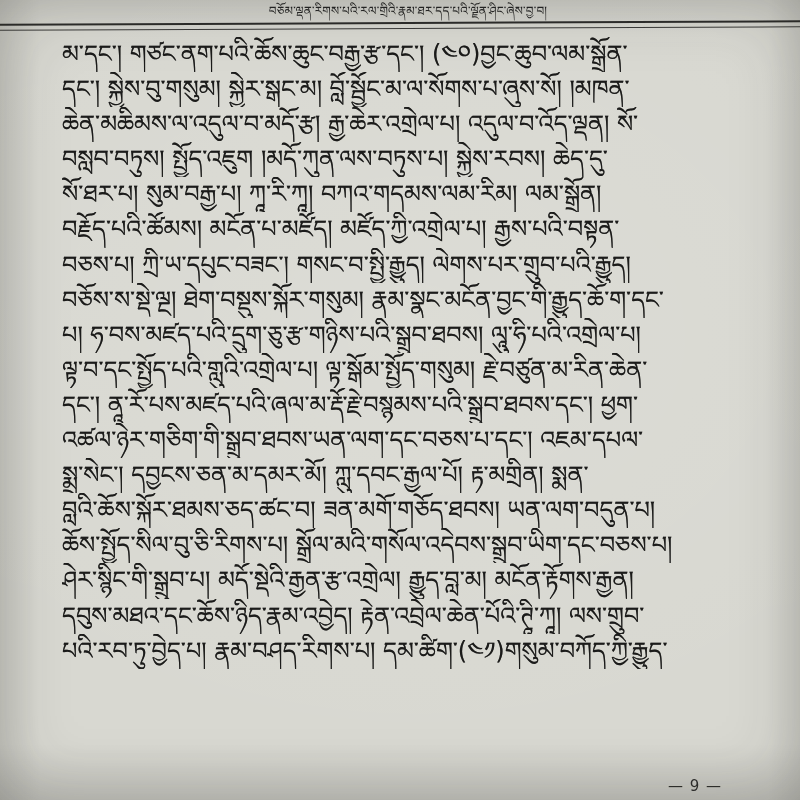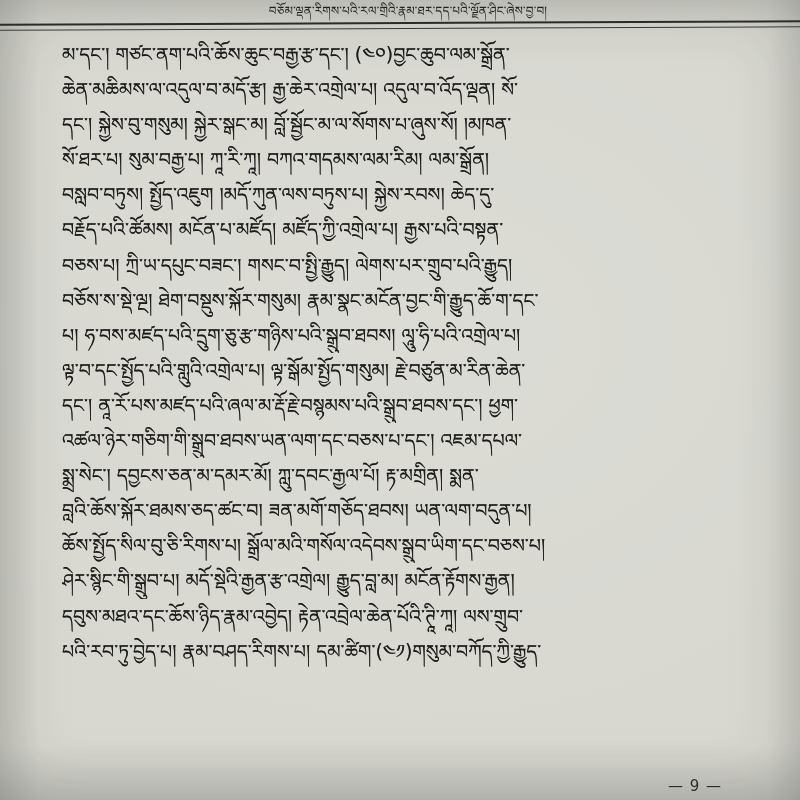--- a/index.html
+++ b/index.html
@@ -43,21 +43,21 @@
     border-bottom: 1px solid #3a3a38;
     transform: rotate(-0.25deg);
   }
   .body-text {
     position: absolute;
     top: 37px; left: 62px; right: 50px;
   }
   .tib-line {
     height: 35.1px;
     line-height: 35.1px;
-    font-size: 19px;
+    font-size: 24px;
     white-space: nowrap;
     overflow: hidden;
     color: #1b1b1a;
     text-shadow: 0 0 0.4px rgba(20,20,20,0.55);
   }
   .page-number {
     position: absolute;
     bottom: 5px;
     left: 668px;
     font-size: 15px;
@@ -69,24 +69,24 @@
 <body>
 
 <div class="page">
 
   <div class="running-header">བཅོམ་ལྡན་རིགས་པའི་རལ་གྲིའི་རྣམ་ཐར་དད་པའི་ལྗོན་ཤིང་ཞེས་བྱ་བ།</div>
 
   <div class="header-rule"></div>
 
   <div class="body-text">
     <div class="tib-line">མ་དང་།  གཙང་ནག་པའི་ཆོས་ཆུང་བརྒྱ་རྩ་དང་།  (༤༠)བྱང་ཆུབ་ལམ་སྒྲོན་</div>
+    <div class="tib-line">དང་།  སྐྱེས་བུ་གསུམ།  སྐྱེར་སྒང་མ།  བློ་སྦྱོང་མ་ལ་སོགས་པ་ཞུས་སོ།  །མཁན་</div>
     <div class="tib-line">ཆེན་མཆིམས་ལ་འདུལ་བ་མདོ་རྩ།  རྒྱ་ཆེར་འགྲེལ་པ།  འདུལ་བ་འོད་ལྡན།  སོ་</div>
-    <div class="tib-line">དང་།  སྐྱེས་བུ་གསུམ།  སྐྱེར་སྒང་མ།  བློ་སྦྱོང་མ་ལ་སོགས་པ་ཞུས་སོ།  །མཁན་</div>
+    <div class="tib-line">བསླབ་བཏུས།  སྤྱོད་འཇུག  །མདོ་ཀུན་ལས་བཏུས་པ།  སྐྱེས་རབས།  ཆེད་དུ་</div>
     <div class="tib-line">སོ་ཐར་པ།  སུམ་བརྒྱ་པ།  ཀཱ་རི་ཀཱ།  བཀའ་གདམས་ལམ་རིམ།  ལམ་སྒྲོན།</div>
-    <div class="tib-line">བསླབ་བཏུས།  སྤྱོད་འཇུག  །མདོ་ཀུན་ལས་བཏུས་པ།  སྐྱེས་རབས།  ཆེད་དུ་</div>
     <div class="tib-line">བརྗོད་པའི་ཚོམས།  མངོན་པ་མཛོད།  མཛོད་ཀྱི་འགྲེལ་པ།  རྒྱས་པའི་བསྟན་</div>
     <div class="tib-line">བཅས་པ།  ཀྲི་ཡ་དཔུང་བཟང་།  གསང་བ་སྤྱི་རྒྱུད།  ལེགས་པར་གྲུབ་པའི་རྒྱུད།</div>
     <div class="tib-line">བཅོས་ས་སྡེ་ལྔ།  ཐེག་བསྡུས་སྐོར་གསུམ།  རྣམ་སྣང་མངོན་བྱང་གི་རྒྱུད་ཆོ་ག་དང་</div>
     <div class="tib-line">པ།  ཧ་བས་མཛད་པའི་དྲུག་ཅུ་རྩ་གཉིས་པའི་སྒྲུབ་ཐབས།  ལཱུ་ཧི་པའི་འགྲེལ་པ།</div>
     <div class="tib-line">ལྟ་བ་དང་སྤྱོད་པའི་གླུའི་འགྲེལ་པ།  ལྟ་སྒོམ་སྤྱོད་གསུམ།  རྗེ་བཙུན་མ་རིན་ཆེན་</div>
     <div class="tib-line">དང་།  ནཱ་རོ་པས་མཛད་པའི་ཞལ་མ་རྡོ་རྗེ་བསྙམས་པའི་སྒྲུབ་ཐབས་དང་།  ཕྱག་</div>
     <div class="tib-line">འཚལ་ཉེར་གཅིག་གི་སྒྲུབ་ཐབས་ཡན་ལག་དང་བཅས་པ་དང་།  འཇམ་དཔལ་</div>
     <div class="tib-line">སྨྲ་སེང་།  དབྱངས་ཅན་མ་དམར་མོ།  ཀླུ་དབང་རྒྱལ་པོ།  རྟ་མགྲིན།  སྨན་</div>
     <div class="tib-line">བླའི་ཆོས་སྐོར་ཐམས་ཅད་ཚང་བ།  ཟན་མགོ་གཅོད་ཐབས།  ཡན་ལག་བདུན་པ།</div>
     <div class="tib-line">ཆོས་སྤྱོད་སིལ་བུ་ཅི་རིགས་པ།  སྒྲོལ་མའི་གསོལ་འདེབས་སྒྲུབ་ཡིག་དང་བཅས་པ།</div>

